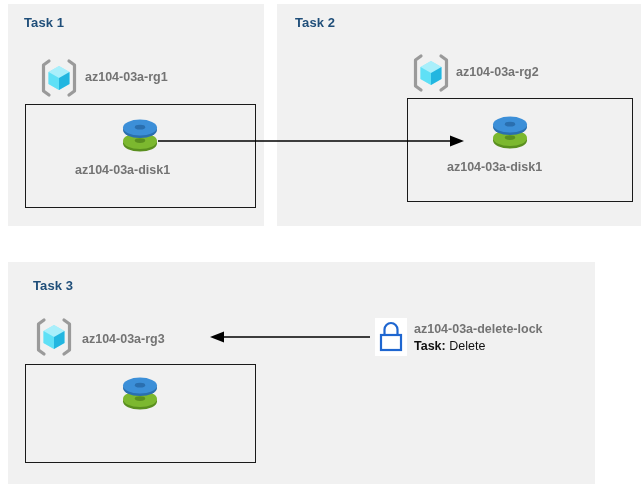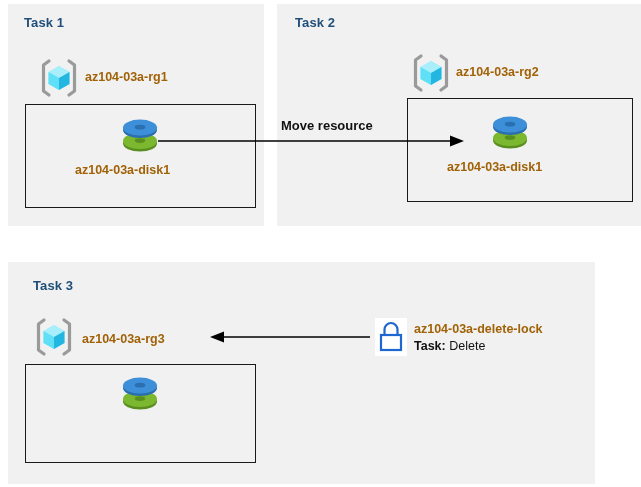--- a/index.html
+++ b/index.html
@@ -36,21 +36,21 @@
   .inner-box {
     position: absolute;
     border: 1.4px solid #1a1a1a;
     background: transparent;
     box-sizing: border-box;
   }
   .label {
     position: absolute;
     font-size: 12.5px;
     font-weight: bold;
-    color: #a16207;
+    color: #737373;
     white-space: nowrap;
   }
   .label-sub {
     position: absolute;
     font-size: 12.5px;
     color: #111111;
     white-space: nowrap;
   }
   .label-sub b { font-weight: bold; }
   .icon-wrap {
@@ -129,21 +129,20 @@
     </svg>
   </div>
   <div class="label" style="left:447px; top:160px;">az104-03a-disk1</div>
 
   <div class="icon-wrap" style="left:158px; top:131px; width:310px; height:20px;">
     <svg width="310" height="20" viewBox="0 0 310 20" aria-hidden="true">
       <line x1="0" y1="10" x2="296" y2="10" stroke="#000000" stroke-width="1.6"></line>
       <polygon points="306,10 292,4.6 292,15.4" fill="#000000"></polygon>
     </svg>
   </div>
-  <div class="arrow-label" style="left:281px; top:118px;">Move resource</div>
 
   <div class="panel" style="left:8px; top:262px; width:587px; height:222px;"></div>
 
   <div class="panel-title" style="left:33px; top:278px;">Task 3</div>
 
   <div class="icon-wrap" style="left:33px; top:316px; width:42px; height:42px;">
     <svg width="42" height="42" viewBox="0 0 42 42" aria-hidden="true">
       <path d="M11 4 L5.5 8 L5.5 34 L11 38" fill="none" stroke="#9a9a9a" stroke-width="3.2" stroke-linecap="round" stroke-linejoin="round"></path>
       <path d="M31 4 L36.5 8 L36.5 34 L31 38" fill="none" stroke="#9a9a9a" stroke-width="3.2" stroke-linecap="round" stroke-linejoin="round"></path>
       <polygon points="21,9 31.5,15 31.5,27 21,33 10.5,27 10.5,15" fill="#9FEAF9"></polygon>

